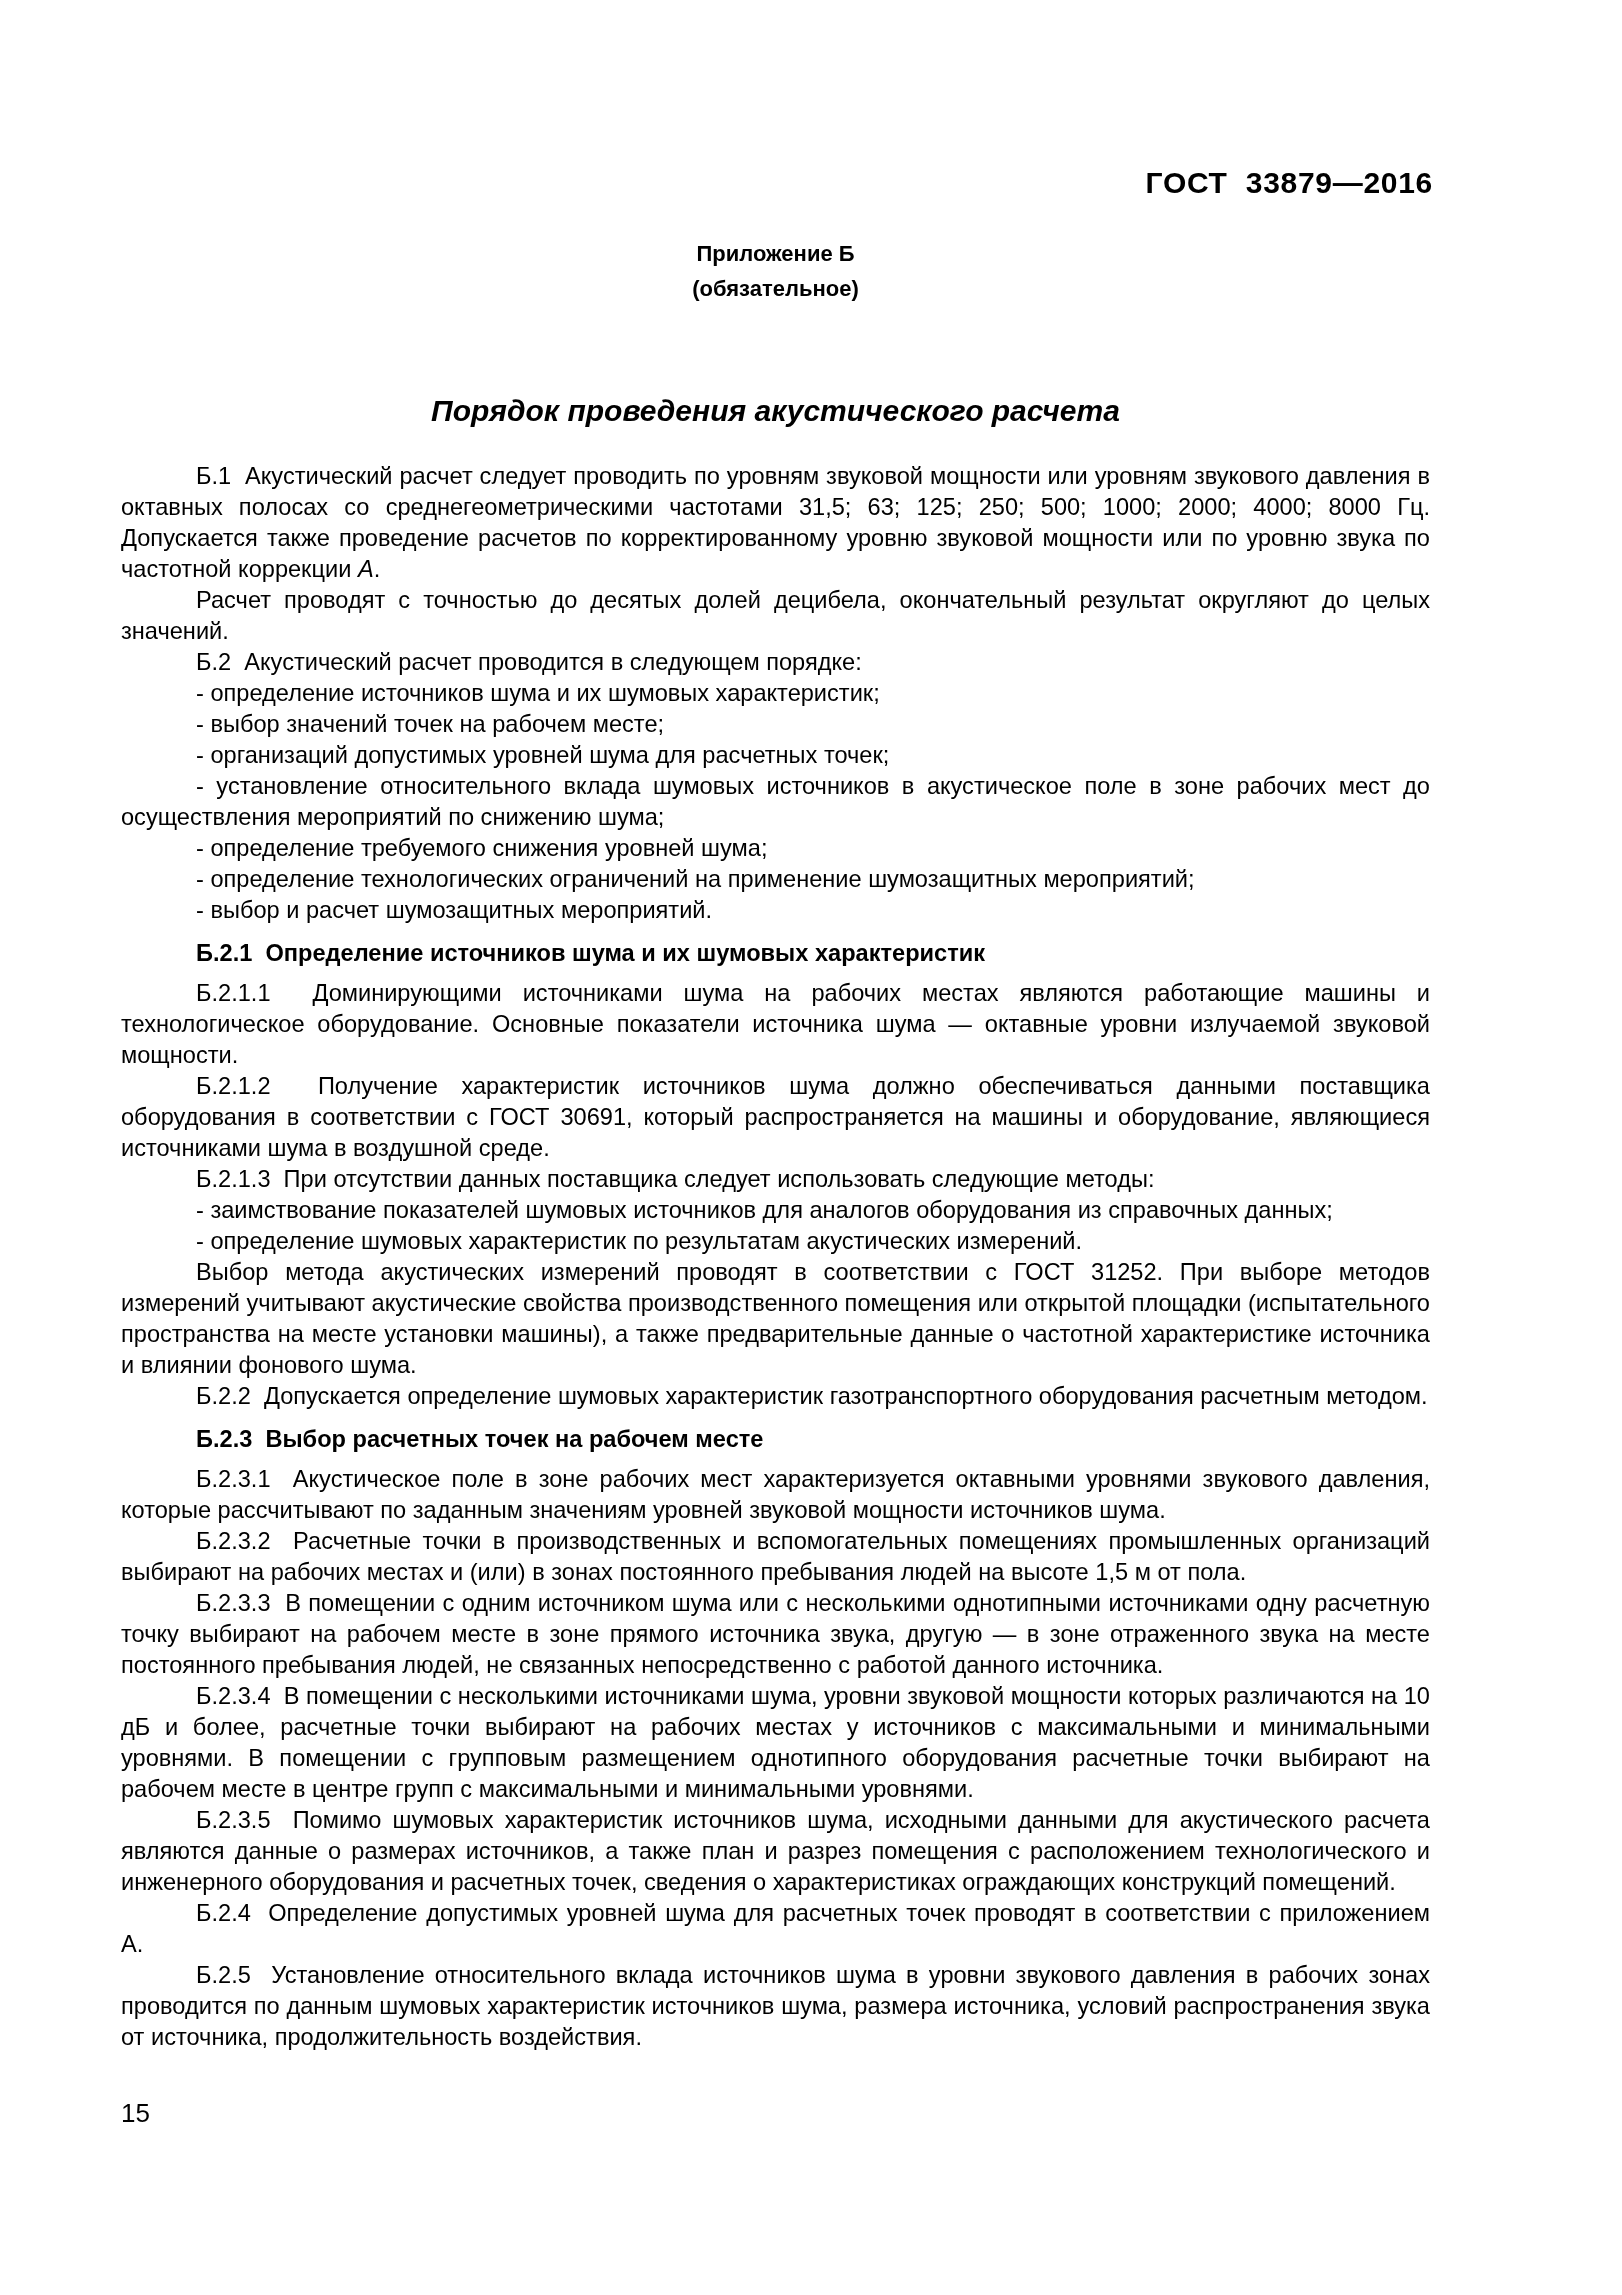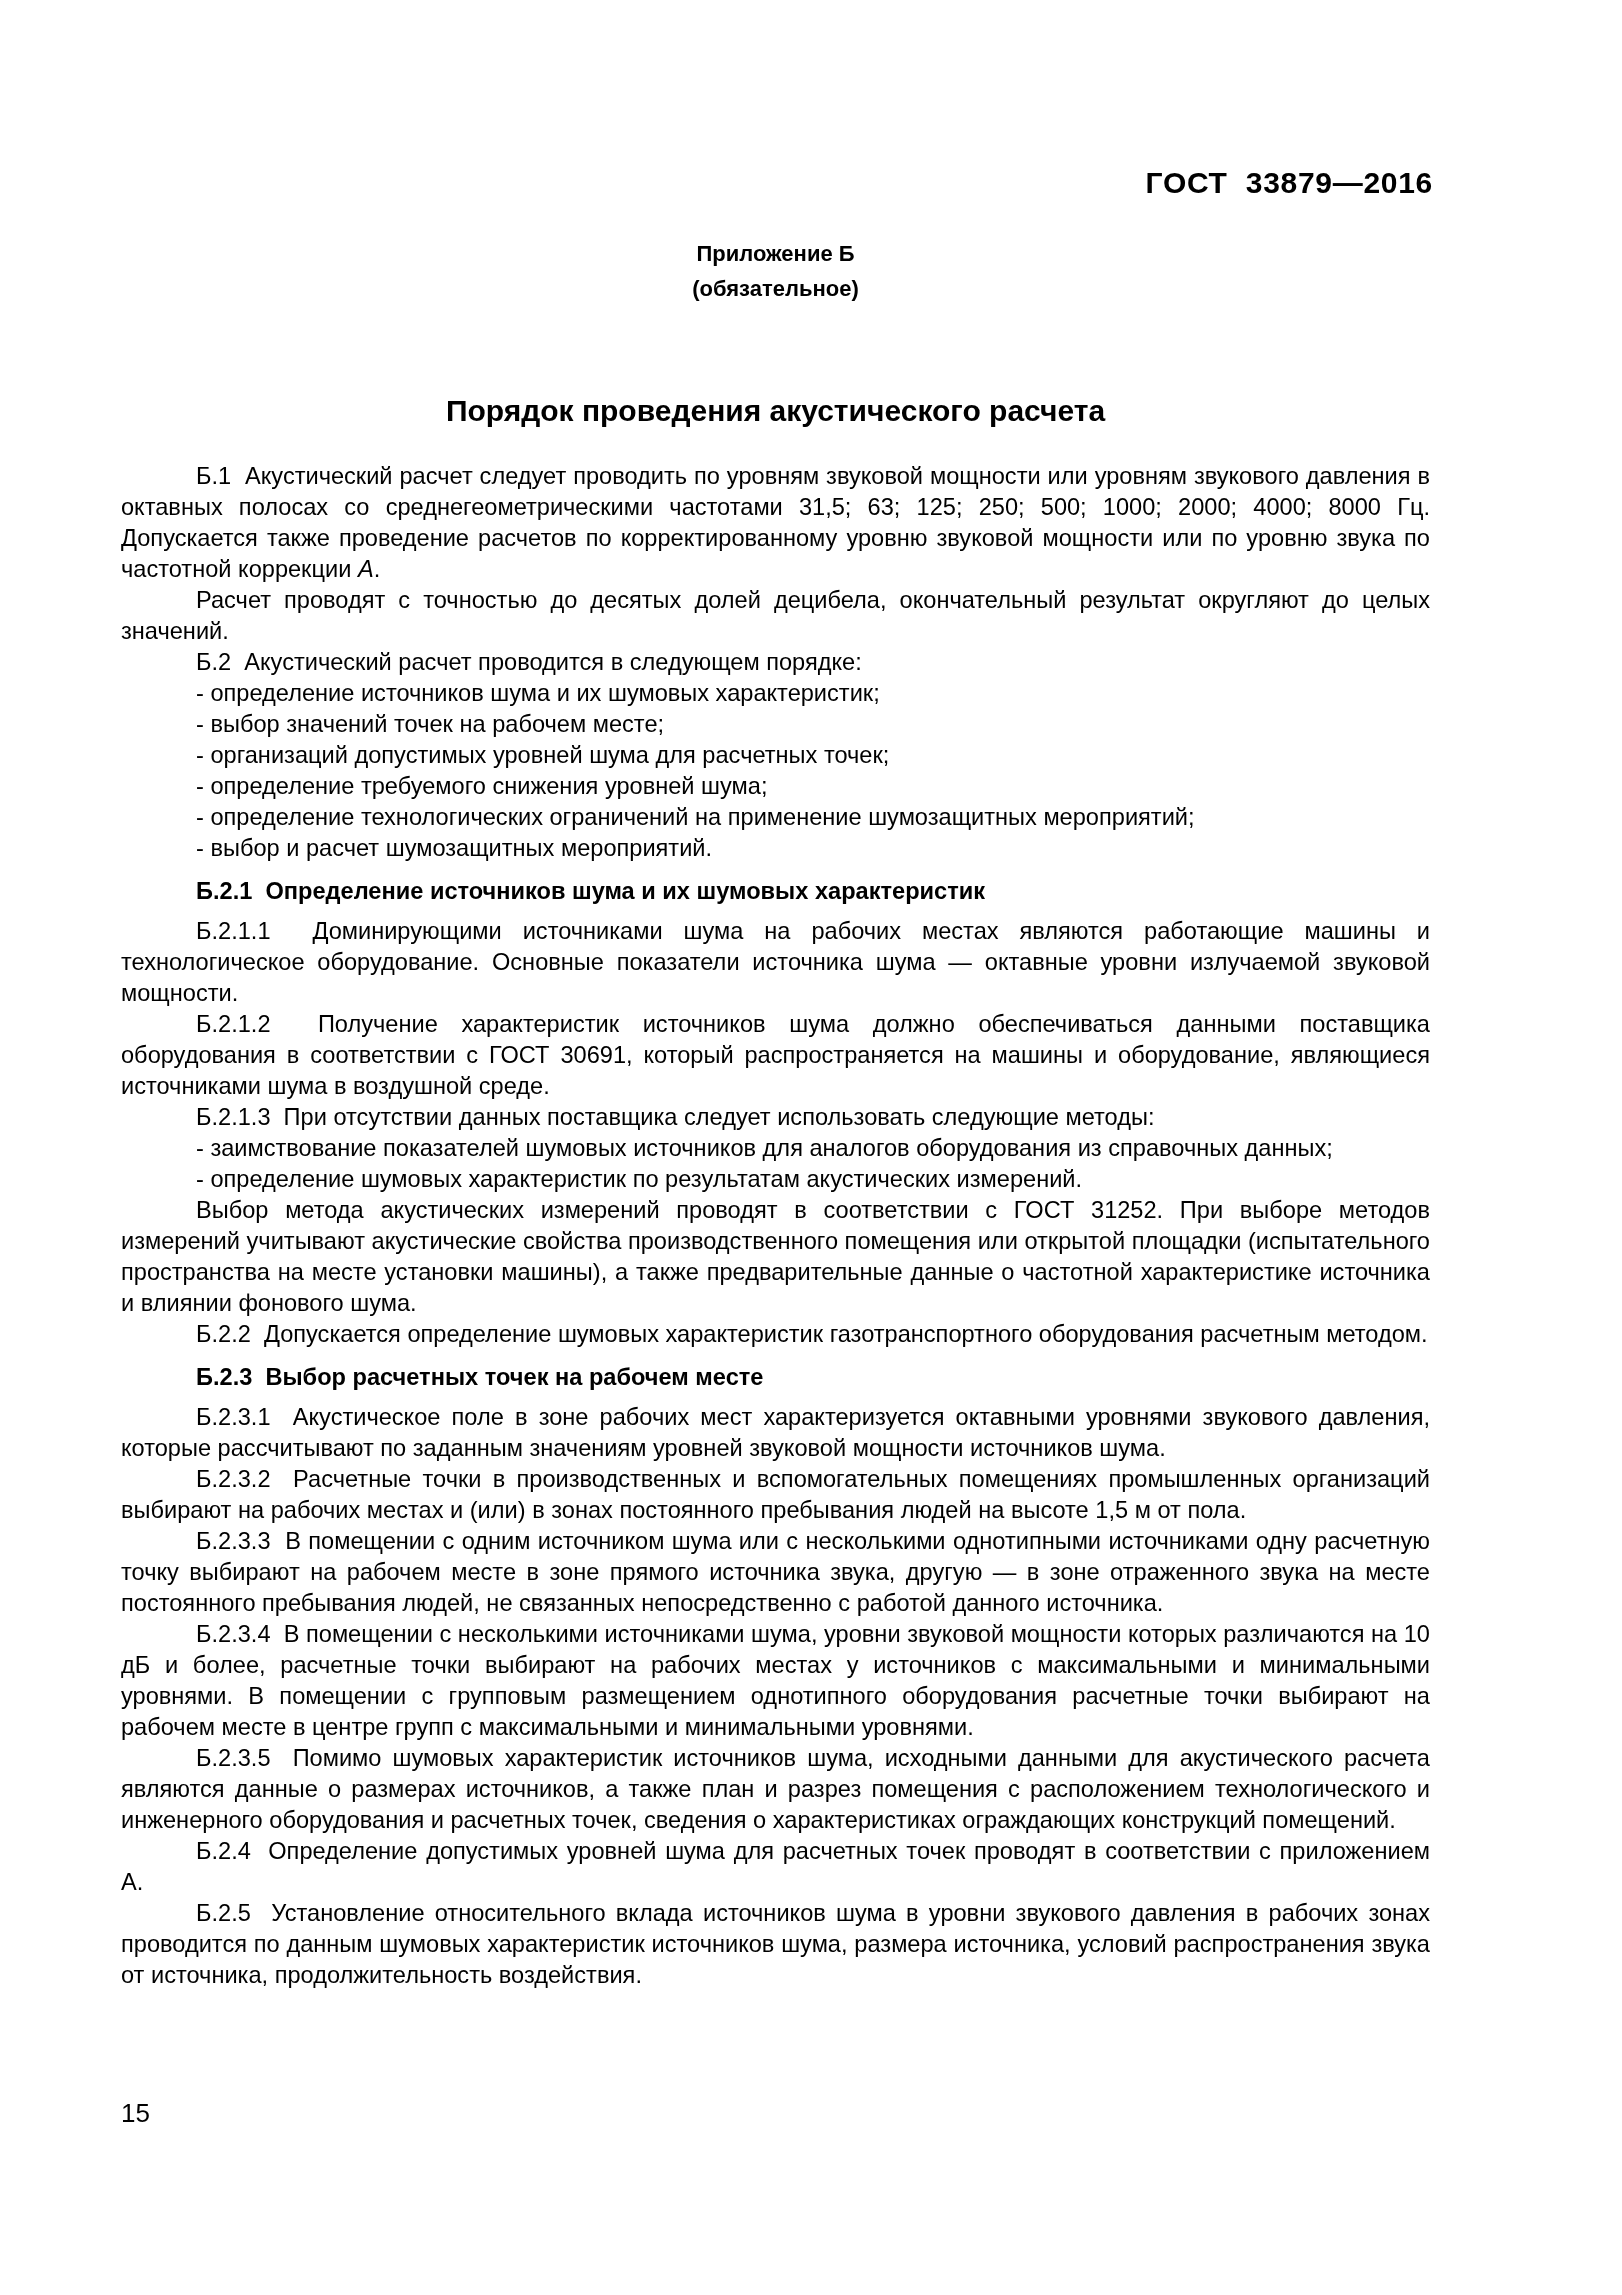--- a/index.html
+++ b/index.html
@@ -36,20 +36,21 @@
   }
   .doc-title {
     position: absolute;
     top: 394px;
     left: 121px;
     width: 1309px;
     text-align: center;
     font-weight: bold;
     font-size: 30px;
     line-height: 34px;
+    font-style: italic;
   }
   .body-text {
     position: absolute;
     top: 461px;
     left: 121px;
     width: 1309px;
     font-size: 23.6px;
     line-height: 31px;
     text-align: justify;
   }
@@ -87,20 +88,21 @@
 
   <div class="doc-title">Порядок проведения акустического расчета</div>
 
   <div class="body-text">
       <p class="para body"><span>Б.1&nbsp; Акустический расчет следует проводить по уровням звуковой мощности или уровням звукового давления в октавных полосах со среднегеометрическими частотами 31,5; 63; 125; 250; 500; 1000; 2000; 4000; 8000 Гц. Допускается также проведение расчетов по корректированному уровню звуковой мощности или по уровню звука по частотной коррекции </span><span class="it">А</span><span>.</span></p>
       <p class="para body"><span>Расчет проводят с точностью до десятых долей децибела, окончательный результат округляют до целых значений.</span></p>
       <p class="para body"><span>Б.2&nbsp; Акустический расчет проводится в следующем порядке:</span></p>
       <p class="para list"><span>- определение источников шума и их шумовых характеристик;</span></p>
       <p class="para list"><span>- выбор значений точек на рабочем месте;</span></p>
       <p class="para list"><span>- организаций допустимых уровней шума для расчетных точек;</span></p>
+      <p class="para list"><span>- установление относительного вклада шумовых источников в акустическое поле в зоне рабочих мест до осуществления мероприятий по снижению шума;</span></p>
       <p class="para list"><span>- определение требуемого снижения уровней шума;</span></p>
       <p class="para list"><span>- определение технологических ограничений на применение шумозащитных мероприятий;</span></p>
       <p class="para list"><span>- выбор и расчет шумозащитных мероприятий.</span></p>
       <p class="para heading"><span>Б.2.1&nbsp; Определение источников шума и их шумовых характеристик</span></p>
       <p class="para body"><span>Б.2.1.1&nbsp; Доминирующими источниками шума на рабочих местах являются работающие машины и технологическое оборудование. Основные показатели источника шума — октавные уровни излучаемой звуковой мощности.</span></p>
       <p class="para body"><span>Б.2.1.2&nbsp; Получение характеристик источников шума должно обеспечиваться данными поставщика оборудования в соответствии с ГОСТ 30691, который распространяется на машины и оборудование, являющиеся источниками шума в воздушной среде.</span></p>
       <p class="para body"><span>Б.2.1.3&nbsp; При отсутствии данных поставщика следует использовать следующие методы:</span></p>
       <p class="para list"><span>- заимствование показателей шумовых источников для аналогов оборудования из справочных данных;</span></p>
       <p class="para list"><span>- определение шумовых характеристик по результатам акустических измерений.</span></p>
       <p class="para body"><span>Выбор метода акустических измерений проводят в соответствии с ГОСТ 31252. При выборе методов измерений учитывают акустические свойства производственного помещения или открытой площадки (испытательного пространства на месте установки машины), а также предварительные данные о частотной характеристике источника и влиянии фонового шума.</span></p>

